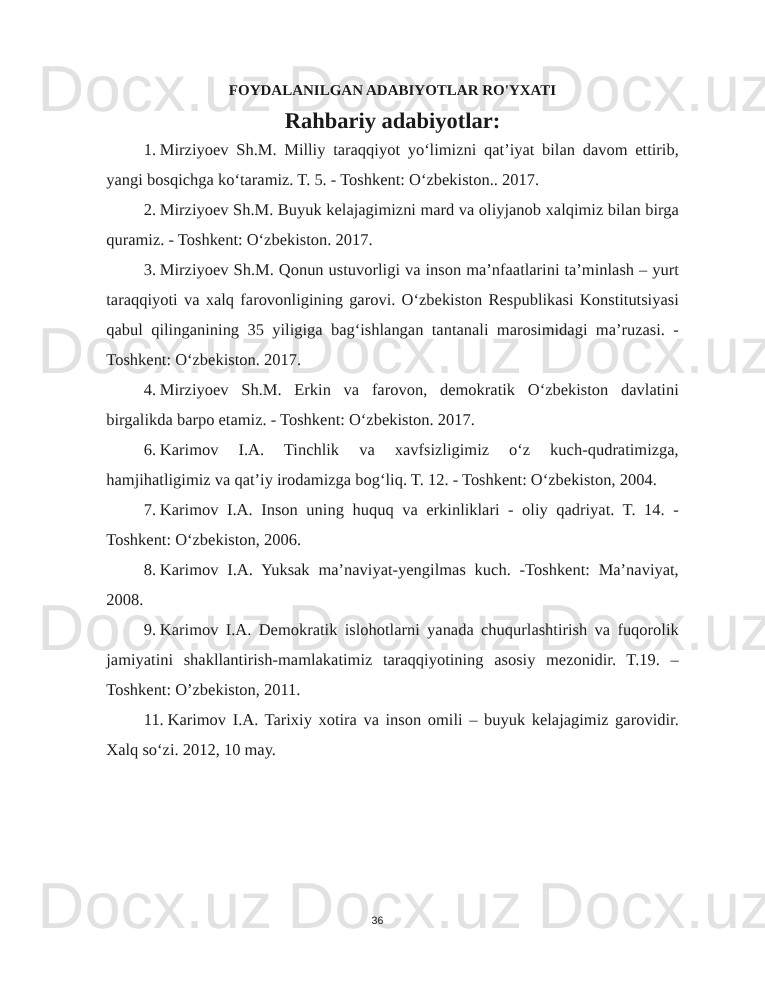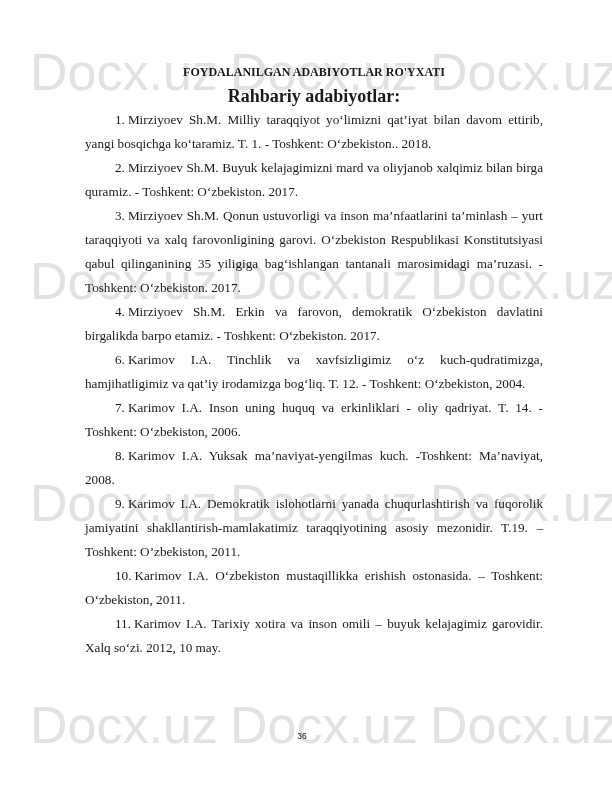--- a/index.html
+++ b/index.html
@@ -35,27 +35,26 @@
     <span class="wm" style="left:30px; top:699px;">Docx.uz</span>
     <span class="wm" style="left:230px; top:699px;">Docx.uz</span>
     <span class="wm" style="left:430px; top:699px;">Docx.uz</span>
   </div>
 
   <div class="content">
     <p class="title">FOYDALANILGAN ADABIYOTLAR RO'YXATI</p>
     <p class="subtitle">Rahbariy adabiyotlar:</p>
 
     <div>
-      <p class="ref"><span class="num">1.</span><span>Mirziyoev Sh.M. Milliy taraqqiyot yo‘limizni qat’iyat bilan davom ettirib, yangi bosqichga ko‘taramiz. T. 1. - Toshkent: O‘zbekiston.. 2018.</span></p>
+      <p class="ref"><span class="num">1.</span><span>Mirziyoev Sh.M. Milliy taraqqiyot yo‘limizni qat’iyat bilan davom ettirib, yangi bosqichga ko‘taramiz. T. 5. - Toshkent: O‘zbekiston.. 2017.</span></p>
       <p class="ref"><span class="num">2.</span><span>Mirziyoev Sh.M. Buyuk kelajagimizni mard va oliyjanob xalqimiz bilan birga quramiz. - Toshkent: O‘zbekiston. 2017.</span></p>
       <p class="ref"><span class="num">3.</span><span>Mirziyoev Sh.M. Qonun ustuvorligi va inson ma’nfaatlarini ta’minlash – yurt taraqqiyoti va xalq farovonligining garovi. O‘zbekiston Respublikasi Konstitutsiyasi qabul qilinganining 35 yiligiga bag‘ishlangan tantanali marosimidagi ma’ruzasi. - Toshkent: O‘zbekiston. 2017.</span></p>
       <p class="ref"><span class="num">4.</span><span>Mirziyoev Sh.M. Erkin va farovon, demokratik O‘zbekiston davlatini birgalikda barpo etamiz. - Toshkent: O‘zbekiston. 2017.</span></p>
       <p class="ref"><span class="num">6.</span><span>Karimov I.A. Tinchlik va xavfsizligimiz o‘z kuch-qudratimizga, hamjihatligimiz va qat’iy irodamizga bog‘liq. T. 12. - Toshkent: O‘zbekiston, 2004.</span></p>
       <p class="ref"><span class="num">7.</span><span>Karimov I.A. Inson uning huquq va erkinliklari - oliy qadriyat. T. 14. - Toshkent: O‘zbekiston, 2006.</span></p>
       <p class="ref"><span class="num">8.</span><span>Karimov I.A. Yuksak ma’naviyat-yengilmas kuch. -Toshkent: Ma’naviyat, 2008.</span></p>
       <p class="ref"><span class="num">9.</span><span>Karimov I.A. Demokratik islohotlarni yanada chuqurlashtirish va fuqorolik jamiyatini shakllantirish-mamlakatimiz taraqqiyotining asosiy mezonidir. T.19. – Toshkent: O’zbekiston, 2011.</span></p>
-      <p class="ref"><span class="num">10.</span><span>Karimov I.A. O‘zbekiston mustaqillikka erishish ostonasida. – Toshkent: O‘zbekiston, 2011.</span></p>
       <p class="ref"><span class="num">11.</span><span>Karimov I.A. Tarixiy xotira va inson omili – buyuk kelajagimiz garovidir. Xalq so‘zi. 2012, 10 may.</span></p>
     </div>
   </div>
 
   <div class="page-number">36</div>
 </div>
 
 </body></html>

